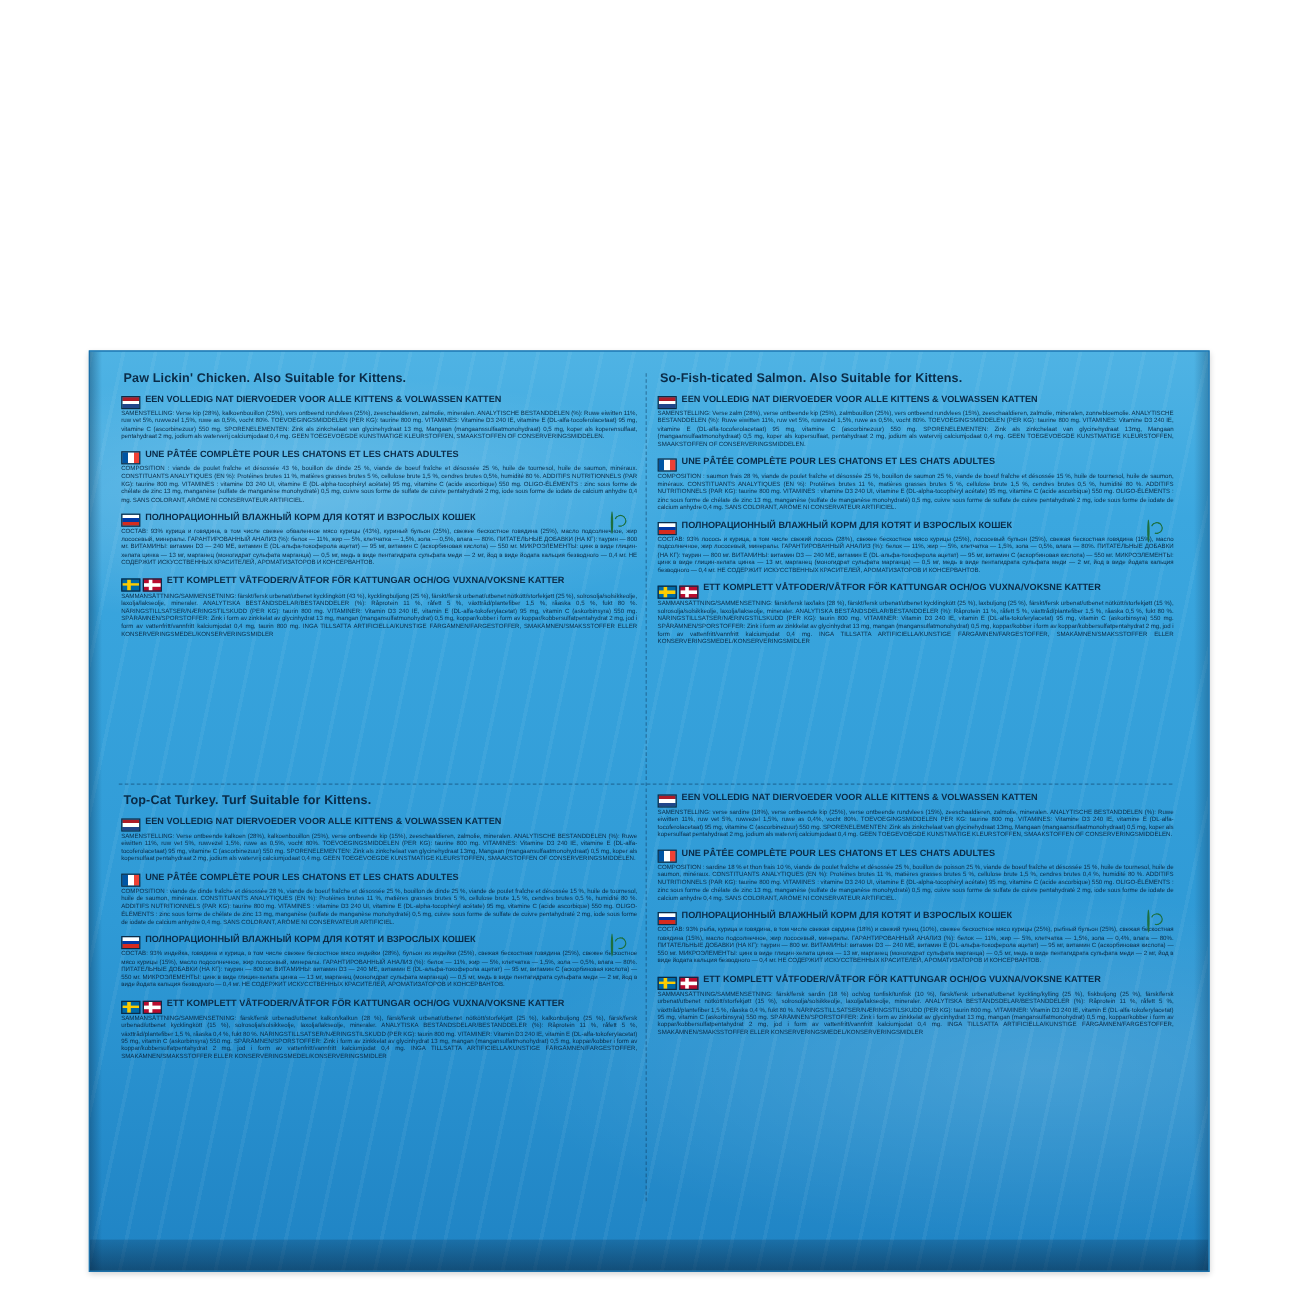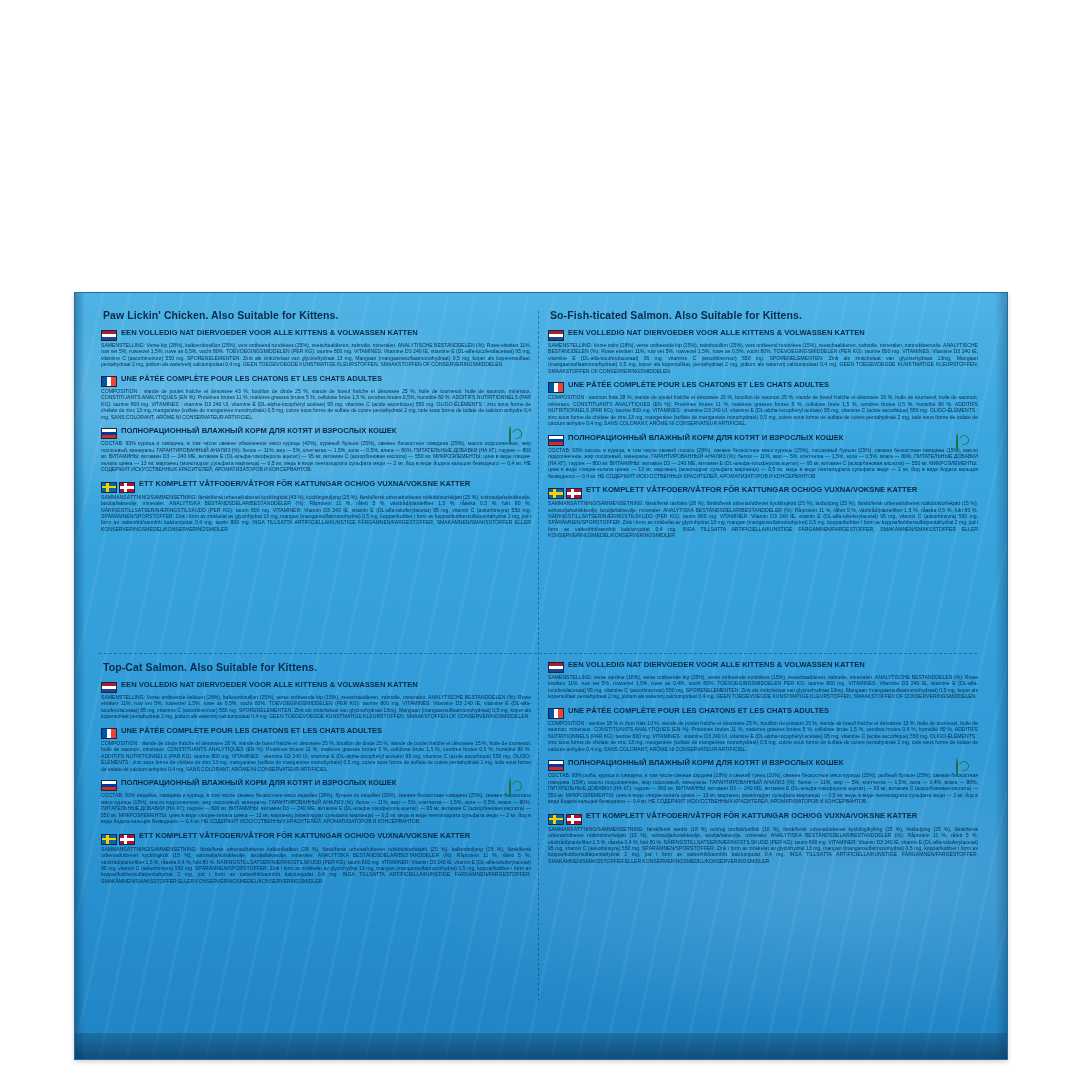--- a/index.html
+++ b/index.html
@@ -307,21 +307,21 @@
               <span class="flag se"></span>
               <span class="flag no"></span>
             </span>
             <span class="lang-title">ETT KOMPLETT VÅTFODER/VÅTFOR FÖR KATTUNGAR OCH/OG VUXNA/VOKSNE KATTER</span>
           </div>
           <p class="lang-body">SAMMANSÄTTNING/SAMMENSETNING: färsk/fersk lax/laks (28 %), färskt/fersk urbenat/utbenet kycklingkött (25 %), laxbuljong (25 %), färskt/fersk urbenat/utbenet nötkött/storfekjøtt (15 %), solrosolja/solsikkeolje, laxolja/lakseolje, mineraler. ANALYTISKA BESTÅNDSDELAR/BESTANDDELER (%): Råprotein 11 %, råfett 5 %, växttråd/plantefiber 1,5 %, råaska 0,5 %, fukt 80 %. NÄRINGSTILLSATSER/NÆRINGSTILSKUDD (PER KG): taurin 800 mg. VITAMINER: Vitamin D3 240 IE, vitamin E (DL-alfa-tokoferylacetat) 95 mg, vitamin C (askorbinsyra) 550 mg. SPÅRÄMNEN/SPORSTOFFER: Zink i form av zinkkelat av glycinhydrat 13 mg, mangan (mangansulfatmonohydrat) 0,5 mg, koppar/kobber i form av koppar/kobbersulfatpentahydrat 2 mg, jod i form av vattenfritt/vannfritt kalciumjodat 0,4 mg. INGA TILLSATTA ARTIFICIELLA/KUNSTIGE FÄRGÄMNEN/FARGESTOFFER, SMAKÄMNEN/SMAKSSTOFFER ELLER KONSERVERINGSMEDEL/KONSERVERINGSMIDLER</p>
         </div>
       </div>
 
       <div class="quad q3">
-        <div class="variant-title">Top-Cat Salmon. Also Suitable for Kittens.</div>
+        <div class="variant-title">Top-Cat Turkey. Turf Suitable for Kittens.</div>
 
         <div class="lang-block">
           <div class="lang-head">
             <span class="flag nl"></span>
             <span class="lang-title">EEN VOLLEDIG NAT DIERVOEDER VOOR ALLE KITTENS &amp; VOLWASSEN KATTEN</span>
           </div>
           <p class="lang-body">SAMENSTELLING: Verse ontbeende kalkoen (28%), kalkoenbouillon (25%), verse ontbeende kip (15%), zeeschaaldieren, zalmolie, mineralen. ANALYTISCHE BESTANDDELEN (%): Ruwe eiwitten 11%, ruw vet 5%, ruwvezel 1,5%, ruwe as 0,5%, vocht 80%. TOEVOEGINGSMIDDELEN (PER KG): taurine 800 mg. VITAMINES: Vitamine D3 240 IE, vitamine E (DL-alfa-tocoferolacetaat) 95 mg, vitamine C (ascorbinezuur) 550 mg. SPORENELEMENTEN: Zink als zinkchelaat van glycinehydraat 13mg, Mangaan (mangaansulfaatmonohydraat) 0,5 mg, koper als kopersulfaat pentahydraat 2 mg, jodium als watervrij calciumjodaat 0,4 mg. GEEN TOEGEVOEGDE KUNSTMATIGE KLEURSTOFFEN, SMAAKSTOFFEN OF CONSERVERINGSMIDDELEN.</p>
         </div>
 
         <div class="lang-block">

